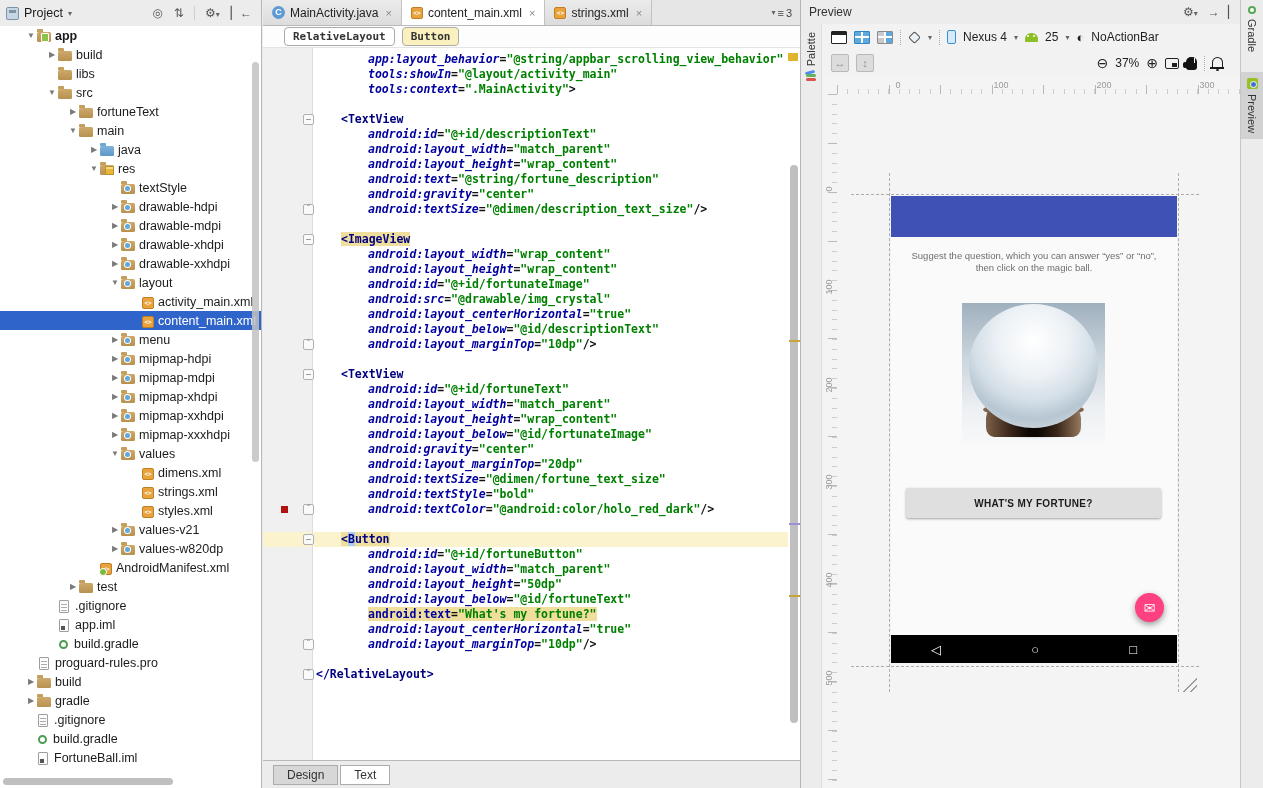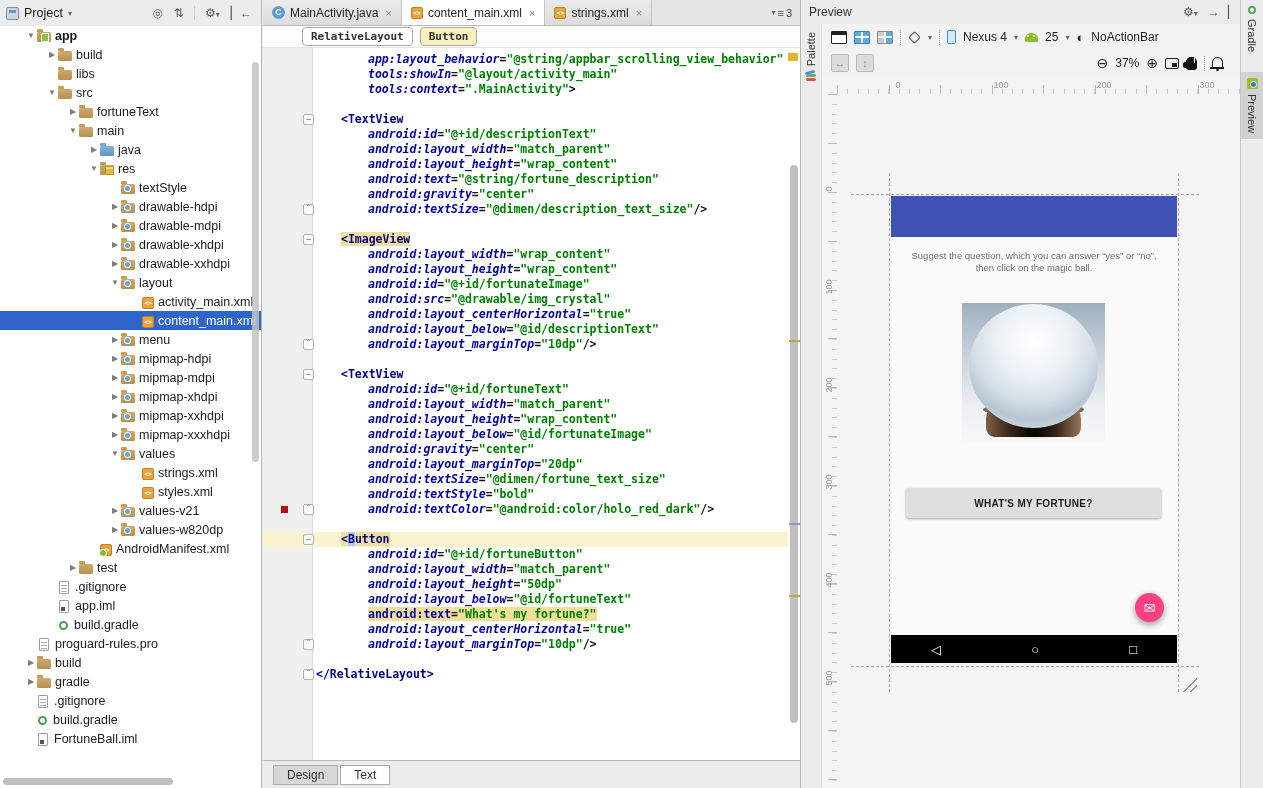--- a/index.html
+++ b/index.html
@@ -49,21 +49,21 @@
   .editor{position:absolute;left:263px;top:0;width:537px;height:788px;background:#fff;}
   .tabbar{height:26px;background:#E6E6E6;border-bottom:1px solid #B9B9B9;display:flex;align-items:stretch;}
   .etab{display:flex;align-items:center;padding:0 9px;font-size:12px;color:#1e1e1e;gap:5px;
         background:linear-gradient(#EBEBEB,#DCDCDC);border-right:1px solid #C2C2C2;}
   .etab.active{background:#FFF;box-shadow:inset 0 2px 0 #FFF;border-left:1px solid #C2C2C2;margin-left:-1px;}
   .tclose{color:#8a8a8a;font-size:11px;margin-left:2px;}
   .tic-class{width:13px;height:13px;border-radius:50%;background:#5E9BD6;color:#fff;font:bold 9px/13px "Liberation Sans",sans-serif;text-align:center;flex:none;}
   .tic-xml{width:12px;height:12px;border-radius:2px;background:#E8A33D;border:1px solid #C07F22;color:#fff;font:bold 6px/10px "DejaVu Sans Mono",monospace;text-align:center;flex:none;}
   .tabsp{flex:1;}
   .toverflow{display:flex;align-items:center;gap:2px;padding:0 8px;color:#444;font-size:11px;}
-  .crumbs{height:22px;background:#FDFDFD;border-bottom:1px solid #E4E4E4;display:flex;align-items:center;gap:7px;padding-left:39px;}
+  .crumbs{height:22px;background:#FDFDFD;border-bottom:1px solid #E4E4E4;display:flex;align-items:center;gap:7px;padding-left:21px;}
   .chip{font:bold 11px/15px "DejaVu Sans Mono",monospace;color:#333;background:#FFF;border:1px solid #ABABAB;border-radius:4px;padding:1px 8px;}
   .chip.hl{background:#FBF1BE;}
   .codewrap{position:absolute;left:0;top:48px;right:0;bottom:28px;background:#fff;overflow:hidden;}
   .gutter{position:absolute;left:0;top:0;width:50px;bottom:0;background:#F0F0F0;border-right:1px solid #DDD;padding-top:4px;}
   .grow{height:15px;position:relative;}
   .grow.cur{background:#FBF2CE;}
   .redsq{position:absolute;left:18px;top:4px;width:7px;height:7px;background:#B01111;}
   .foldm{position:absolute;left:40px;top:2px;width:11px;height:11px;border:1px solid #B0B0B0;border-radius:2px;background:#FAFAFA;
          color:#777;font:9px/9px "DejaVu Sans Mono",monospace;text-align:center;z-index:2;}
   .code{position:absolute;left:51px;top:0;right:12px;bottom:0;padding-top:4px;
@@ -302,20 +302,25 @@
           <span class="tlabel">mipmap-xxxhdpi</span>
         </div>
         <div class="trow" style="padding-left: 109px;">
           <span class="arr">▼</span>
           <span class="ic resd"></span>
           <span class="tlabel">values</span>
         </div>
         <div class="trow" style="padding-left: 130px;">
           <span class="arr"></span>
           <span class="ic xml"></span>
+          <span class="tlabel">dimens.xml</span>
+        </div>
+        <div class="trow" style="padding-left: 130px;">
+          <span class="arr"></span>
+          <span class="ic xml"></span>
           <span class="tlabel">strings.xml</span>
         </div>
         <div class="trow" style="padding-left: 130px;">
           <span class="arr"></span>
           <span class="ic xml"></span>
           <span class="tlabel">styles.xml</span>
         </div>
         <div class="trow" style="padding-left: 109px;">
           <span class="arr">▶</span>
           <span class="ic resd"></span>

